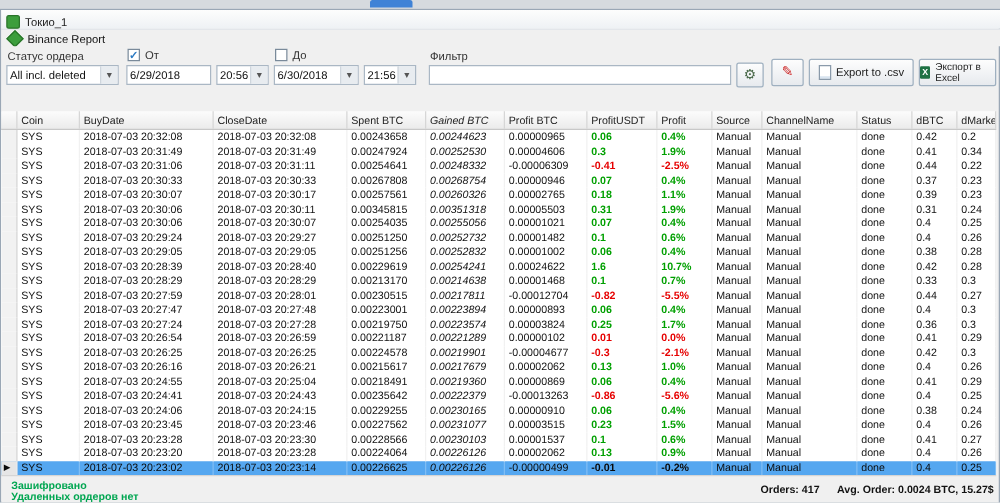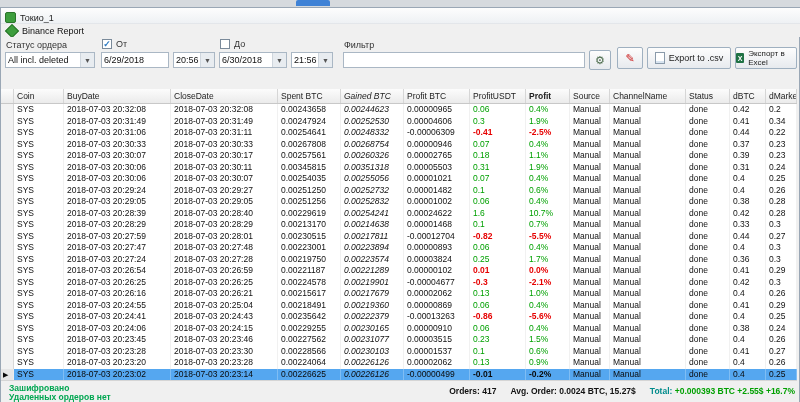--- a/index.html
+++ b/index.html
@@ -52,32 +52,32 @@
   .grid-header{position:absolute;left:1px;top:89px;width:796px;height:15px;display:flex;
     background:linear-gradient(#fcfcfc,#ebebeb);border-bottom:1px solid #c8c8c8;box-sizing:border-box;}
   .th{font-size:8.5px;color:#222;line-height:15px;padding-left:3px;border-right:1px solid #d6d6d6;box-sizing:border-box;overflow:hidden;white-space:nowrap;}
   .grid-body{position:absolute;left:1px;top:104px;width:796px;height:276px;background:#fff;overflow:hidden;}
   .tr{display:flex;height:11.5px;background:#fff;}
   .td{font-size:8.5px;color:#111;line-height:11.5px;padding-left:3px;border-right:1px solid #f1f1f1;box-sizing:border-box;overflow:hidden;white-space:nowrap;}
   .td.c-sel{background:#f2f2f2;border-right:1px solid #d8d8d8;padding-left:2px;font-size:7px;color:#222;line-height:11.5px;}
   .tr.selected{background:#55a7f0;}
   .tr.selected .td{color:#0a0a0a;border-right-color:rgba(255,255,255,0.25);}
   .tr.selected .td.c-sel{background:#e6e6e6;}
-  .td.pos{color:#00a000;font-weight:normal;}
+  .td.pos{color:#00a000;font-weight:bold;}
   .td.neg{color:#e60000;font-weight:bold;}
 
   .c-sel{width:13px;}
   .c-coin{width:50px;}
   .c-buy{width:107px;}
   .c-close{width:107px;}
   .c-spent{width:63px;}
   .c-gained{width:63px;font-style:italic;}
   .c-pbtc{width:66px;}
   .c-pusdt{width:56px;}
-  .c-profit{width:44px;font-weight:bold;}
+  .c-profit{width:44px;}
   .c-source{width:40px;}
   .c-channel{width:76px;}
   .c-status{width:44px;}
   .c-dbtc{width:36px;}
   .c-dmarket{flex:1;}
 
   
   .status-bar{position:absolute;left:1px;top:380px;width:796px;height:21px;background:#f0f0f0;border-top:1px solid #d5d5d5;box-sizing:border-box;}
   .enc-text{position:absolute;left:8px;top:2px;font-size:8.5px;font-weight:bold;color:#00a651;}
   .del-text{position:absolute;left:8px;top:11px;font-size:8.5px;font-weight:bold;color:#00a651;}
@@ -561,15 +561,14 @@
       <div class="td c-dmarket">0.25</div>
     </div>
   </div>
 
 <div class="status-bar">
   <span class="enc-text">Зашифровано</span>
   <span class="del-text">Удаленных ордеров нет</span>
   <div class="stats">
     <span>Orders: 417</span>
     <span>Avg. Order:  0.0024 BTC,  15.27$</span>
-    <span><span class="total-label">Total:</span> <span class="total-value">+0.000393 BTC +2.55$ +16.7%</span></span>
   </div>
 </div>
 
 </body></html>

